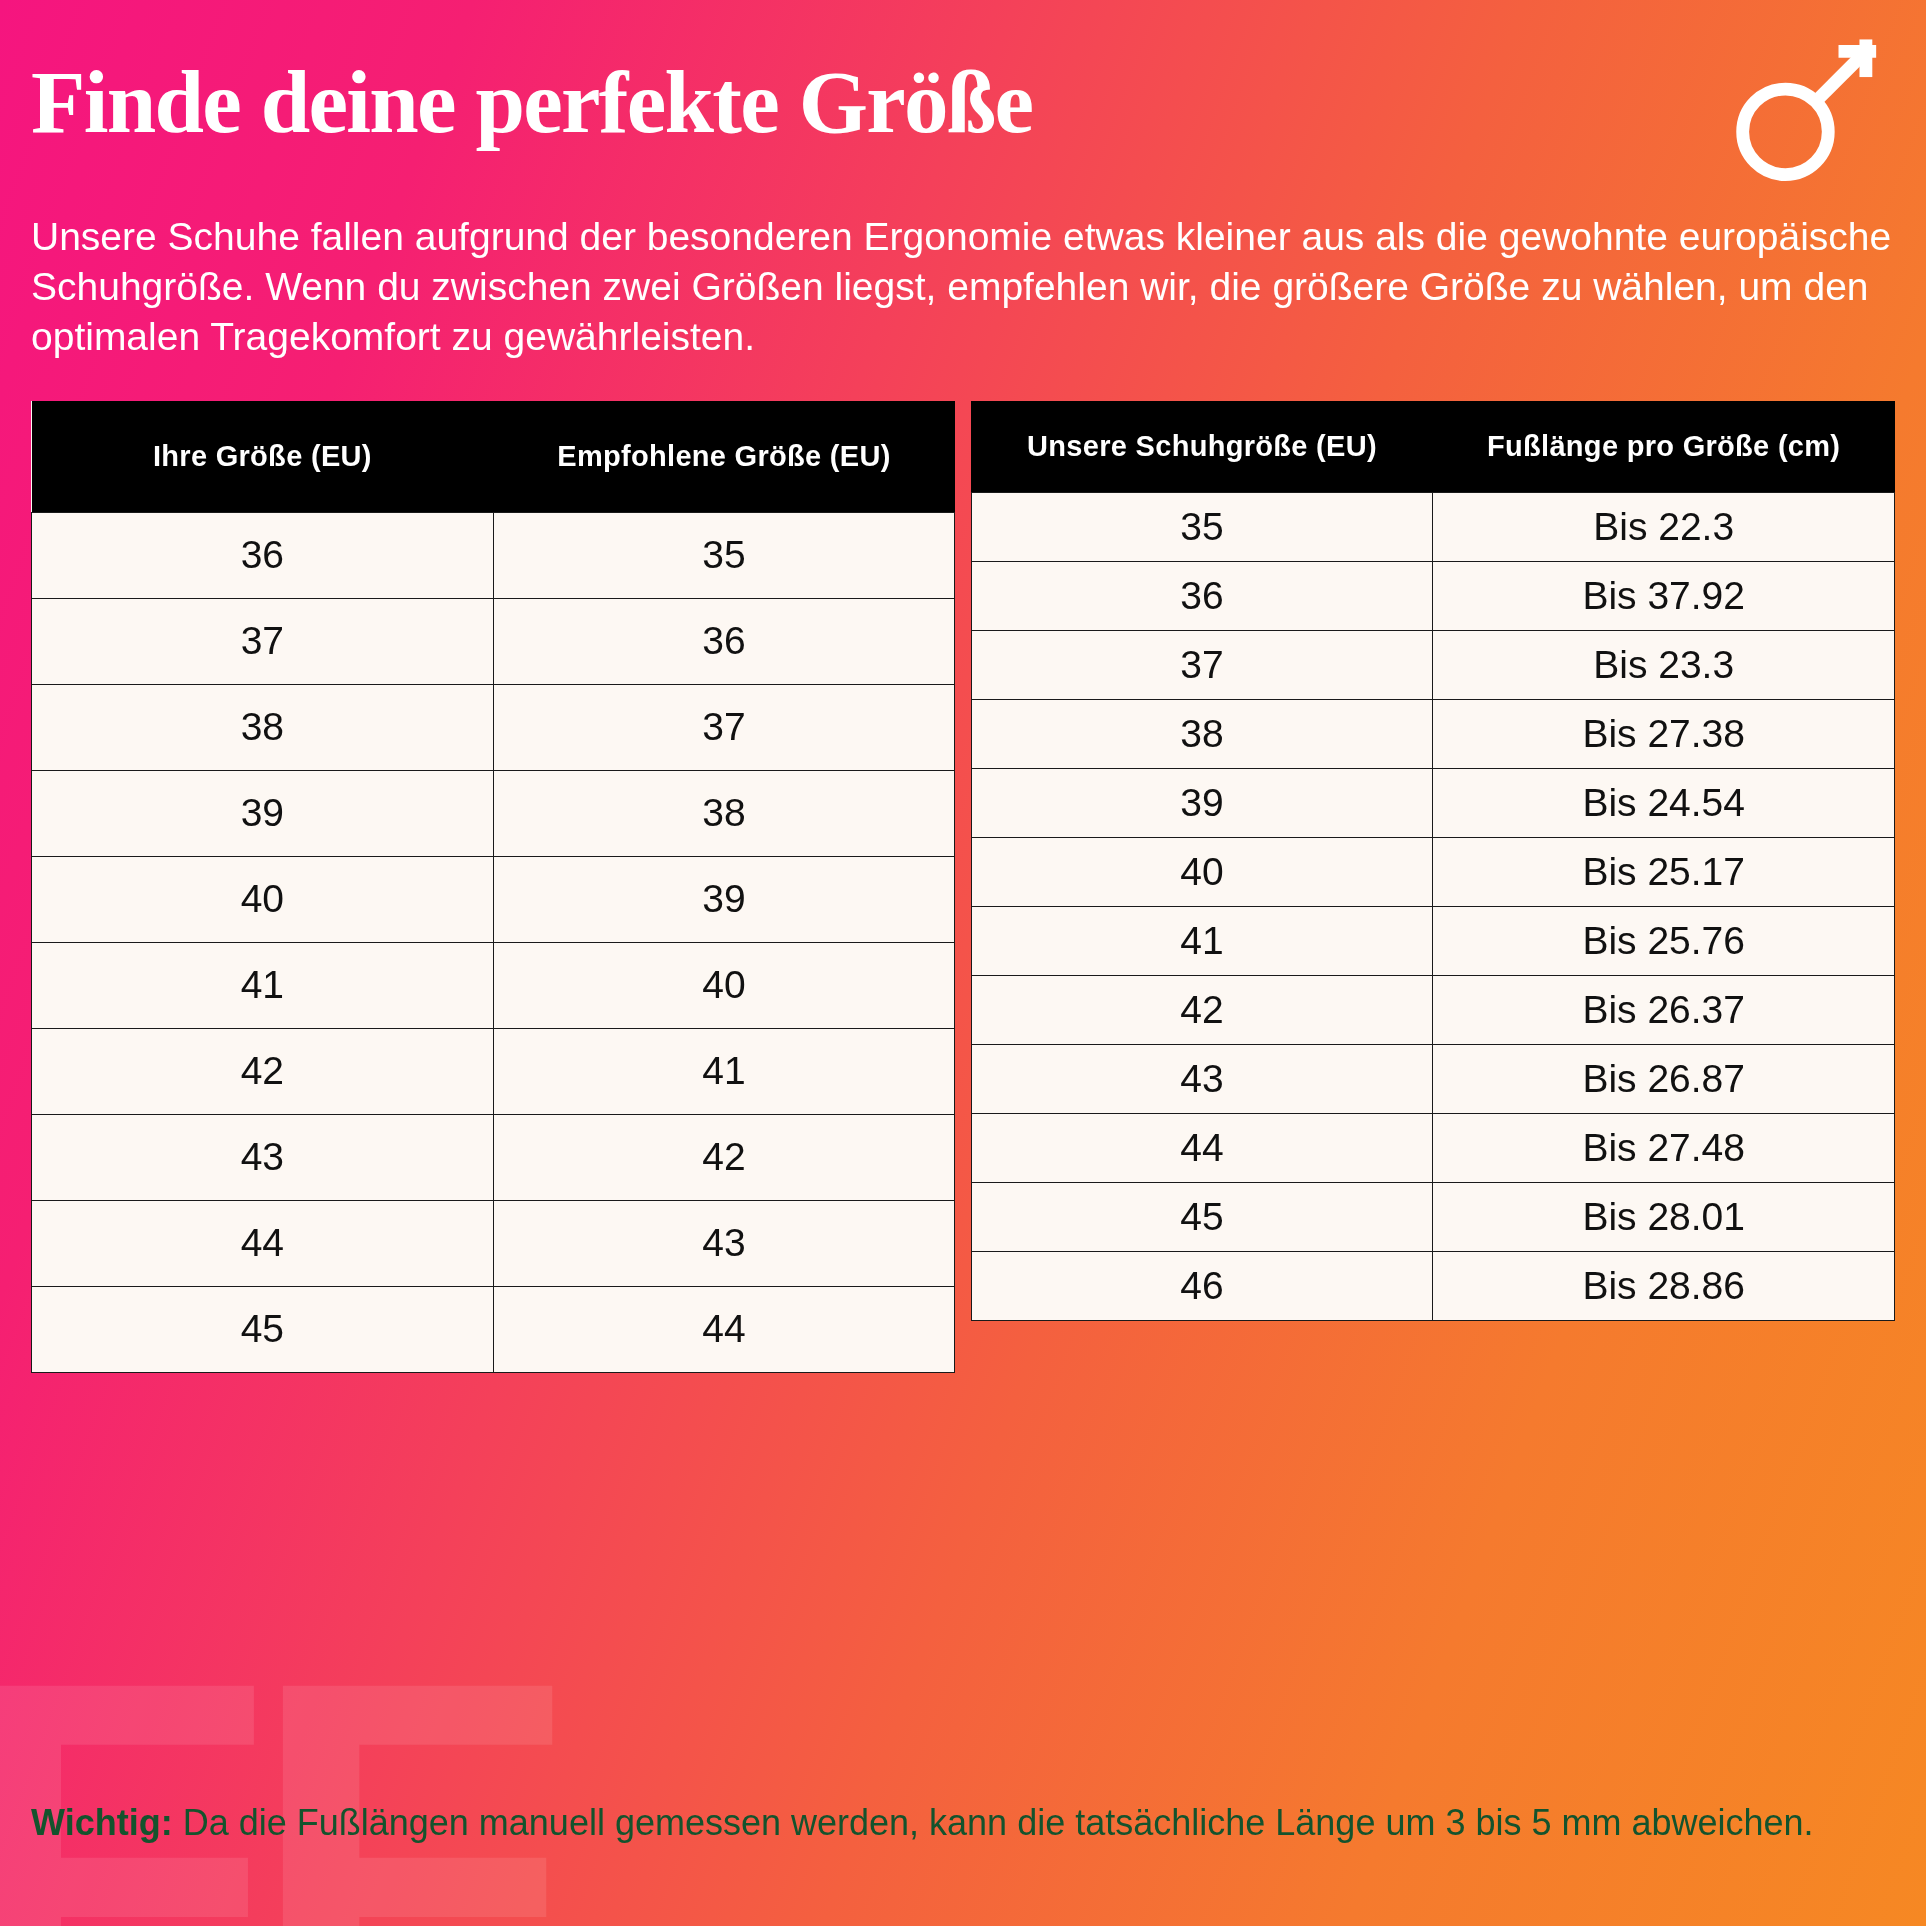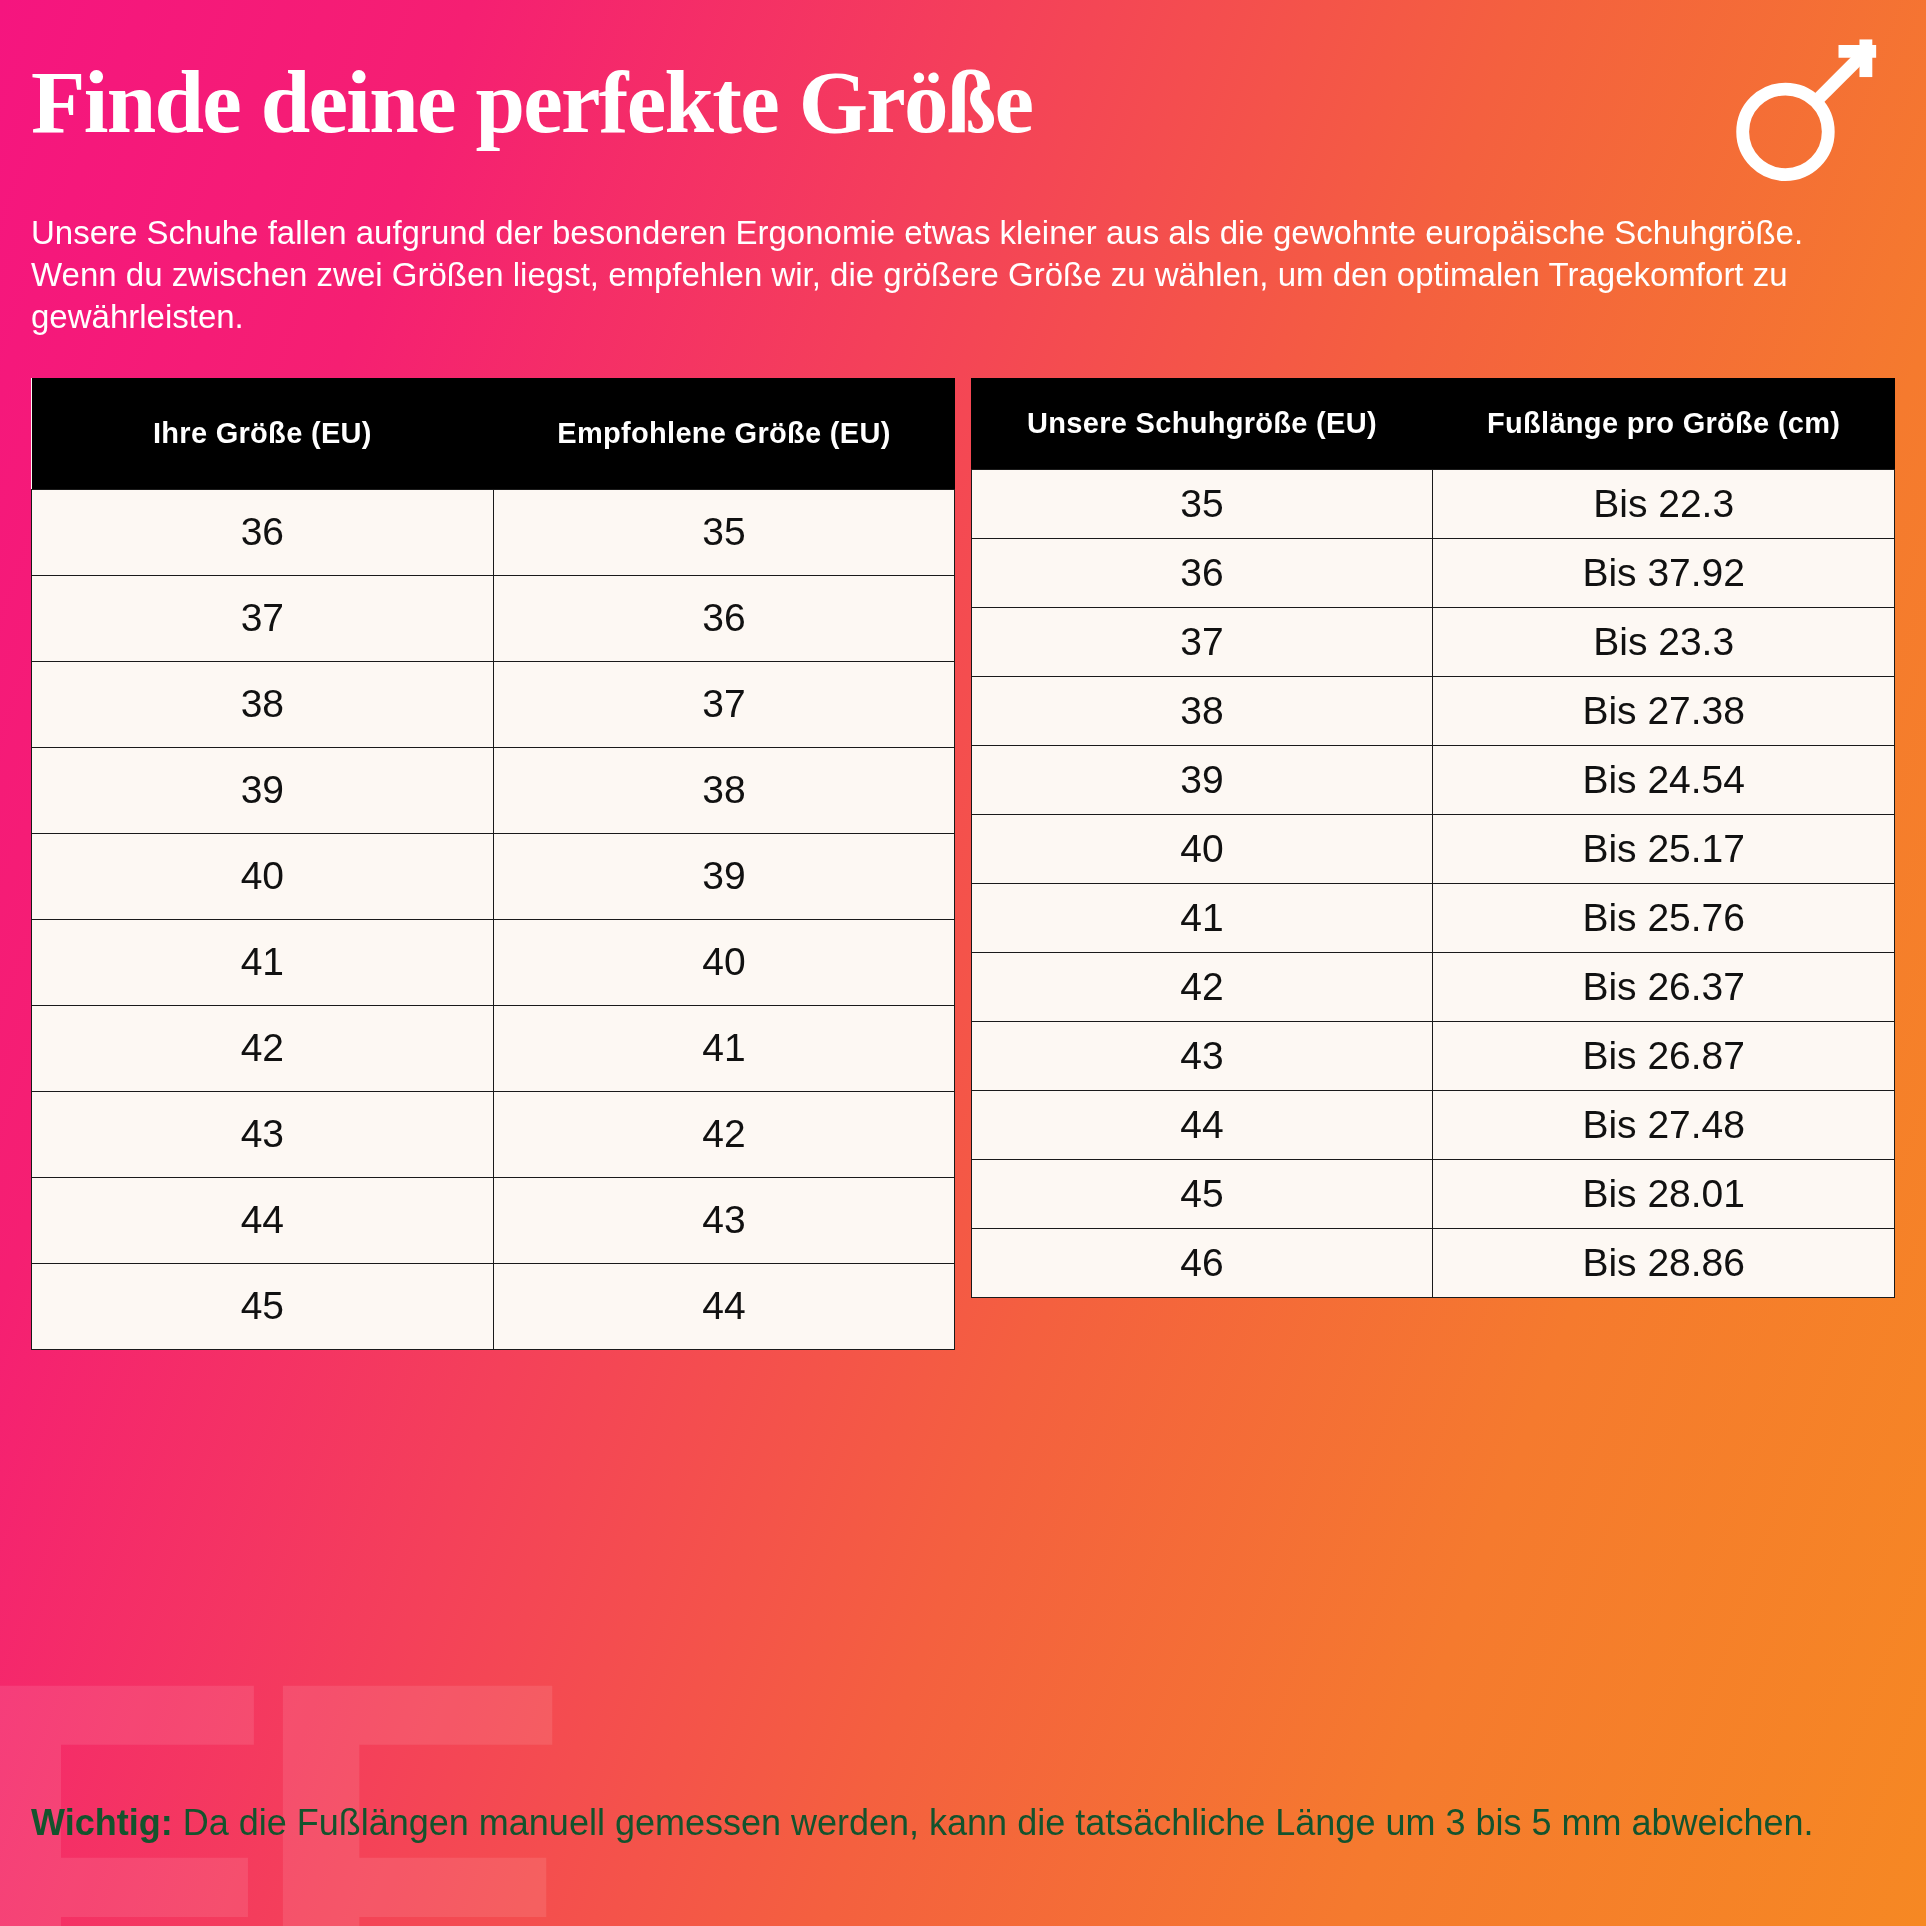--- a/index.html
+++ b/index.html
@@ -47,21 +47,21 @@
     margin-top: 15.4px;
   }
   .logo {
     width: 154px;
     height: 154px;
     flex: 0 0 auto;
     margin-right: 12px;
     margin-top: -5.1px;
   }
   p.intro {
-    font-size: 33px;
+    font-size: 39px;
     line-height: 1.28;
     margin-top: 22px;
     max-width: 1866px;
   }
   p.rec {
     font-size: 39px;
     line-height: 1.28;
     margin-top: 36px;
     max-width: 1866px;
   }

